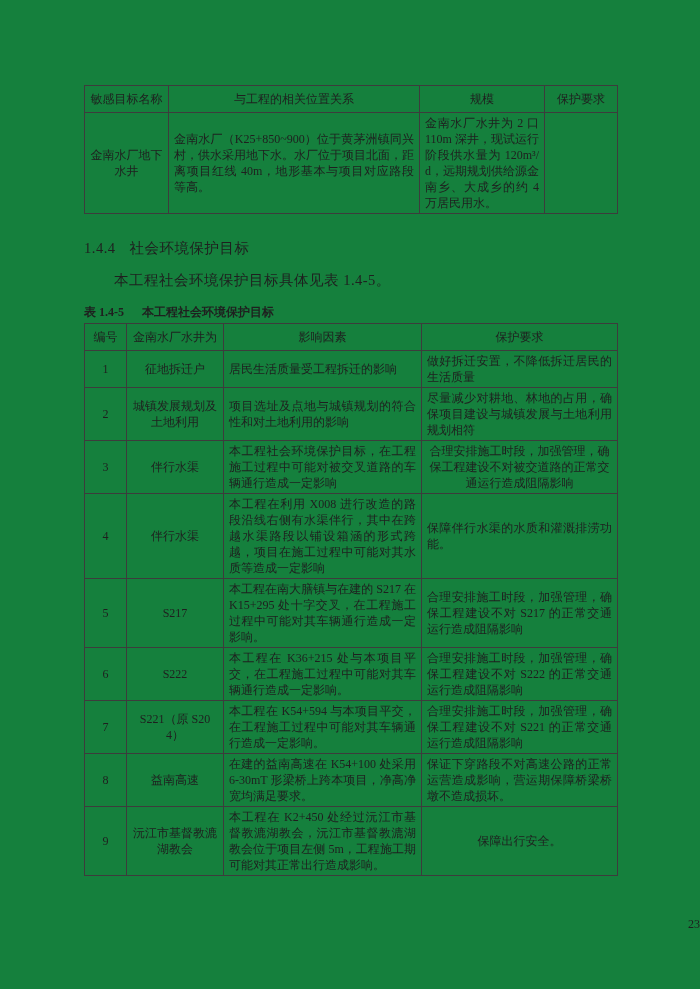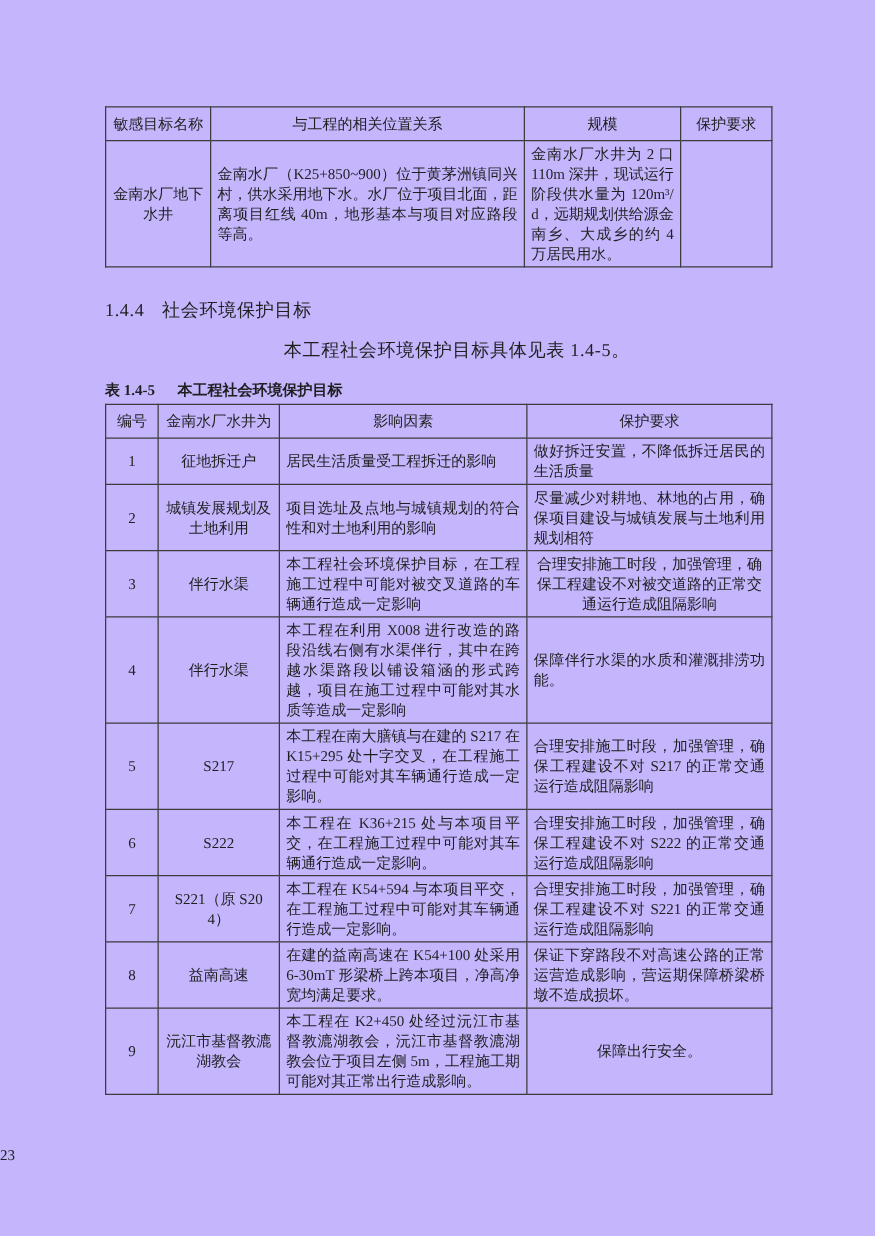--- a/index.html
+++ b/index.html
@@ -1,40 +1,40 @@
 <!DOCTYPE html>
 <html><head>
 <meta charset="utf-8">
 <style>
   html,body { margin:0; padding:0; background:#ffffff; }
   .page {
-    position:relative; width:700px; height:989px; background:#c4b5fd;
+    position:relative; width:700px; height:989px; background:#15803d;
     font-family:"Liberation Serif","DejaVu Serif",serif; color:#1f1f1f;
     overflow:hidden;
   }
   .content { position:absolute; left:84px; top:85px; width:533px; }
 
   table.tbl { border-collapse:collapse; width:533px; table-layout:fixed; }
   .tbl th, .tbl td {
     border:1px solid #3c3c3c; font-size:12px; line-height:16px;
     padding:2px 5px; font-weight:normal; vertical-align:middle;
     word-break:break-all; overflow-wrap:break-word;
   }
   .tbl th { text-align:center; height:22px; }
   .c { text-align:center; }
   .j { text-align:justify; }
 
   .heading { margin-top:25px; font-size:14.5px; letter-spacing:0.5px; }
   .heading .ht { margin-left:14px;text-align:center; }
-  .para { margin:13px 0 0 0; font-size:14.5px; text-indent:30px; letter-spacing:0.5px;text-align:center; }
+  .para { margin:13px 0 0 0; font-size:14.5px; text-indent:30px; letter-spacing:0.5px; }
   .caption { margin-top:14px; text-align:left; font-weight:bold; font-size:12px; }
   .caption .cap-t { margin-left:18px; }
   .main-tbl { margin-top:2px; }
 
-  .pageno { position:absolute; top:917px; left:0; width:700px; text-align:left; font-size:12px; }
+  .pageno { position:absolute; top:917px; left:0; width:700px; text-align:right; font-size:12px; }
 </style>
 </head>
 <body>
 
 <div class="page">
   <div class="content">
 
     <table class="tbl top-tbl">
       <colgroup>
         <col style="width:84px">

